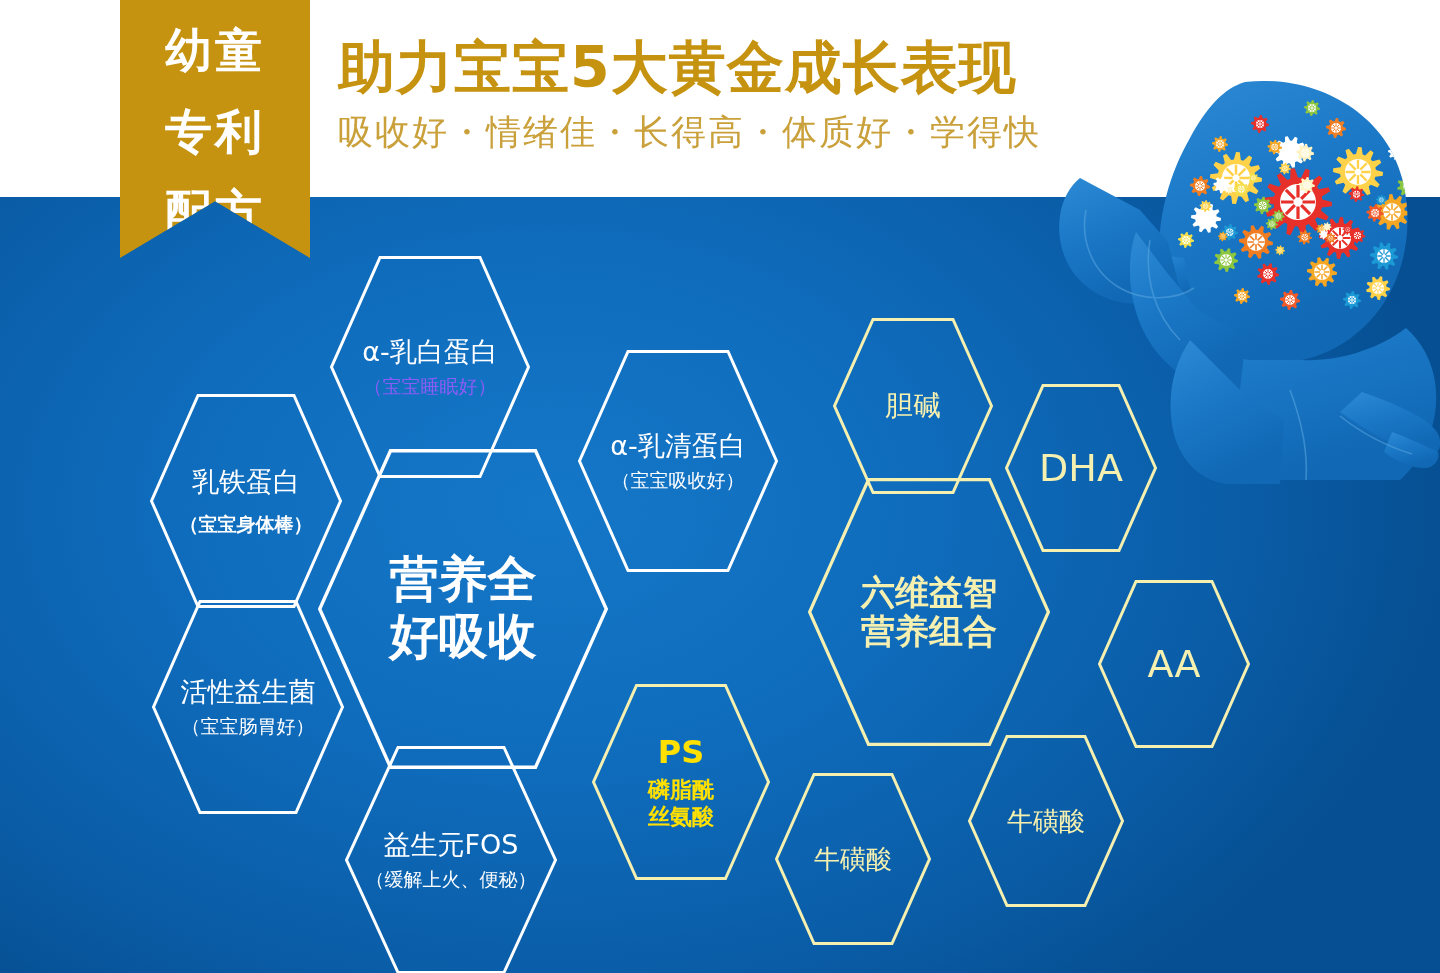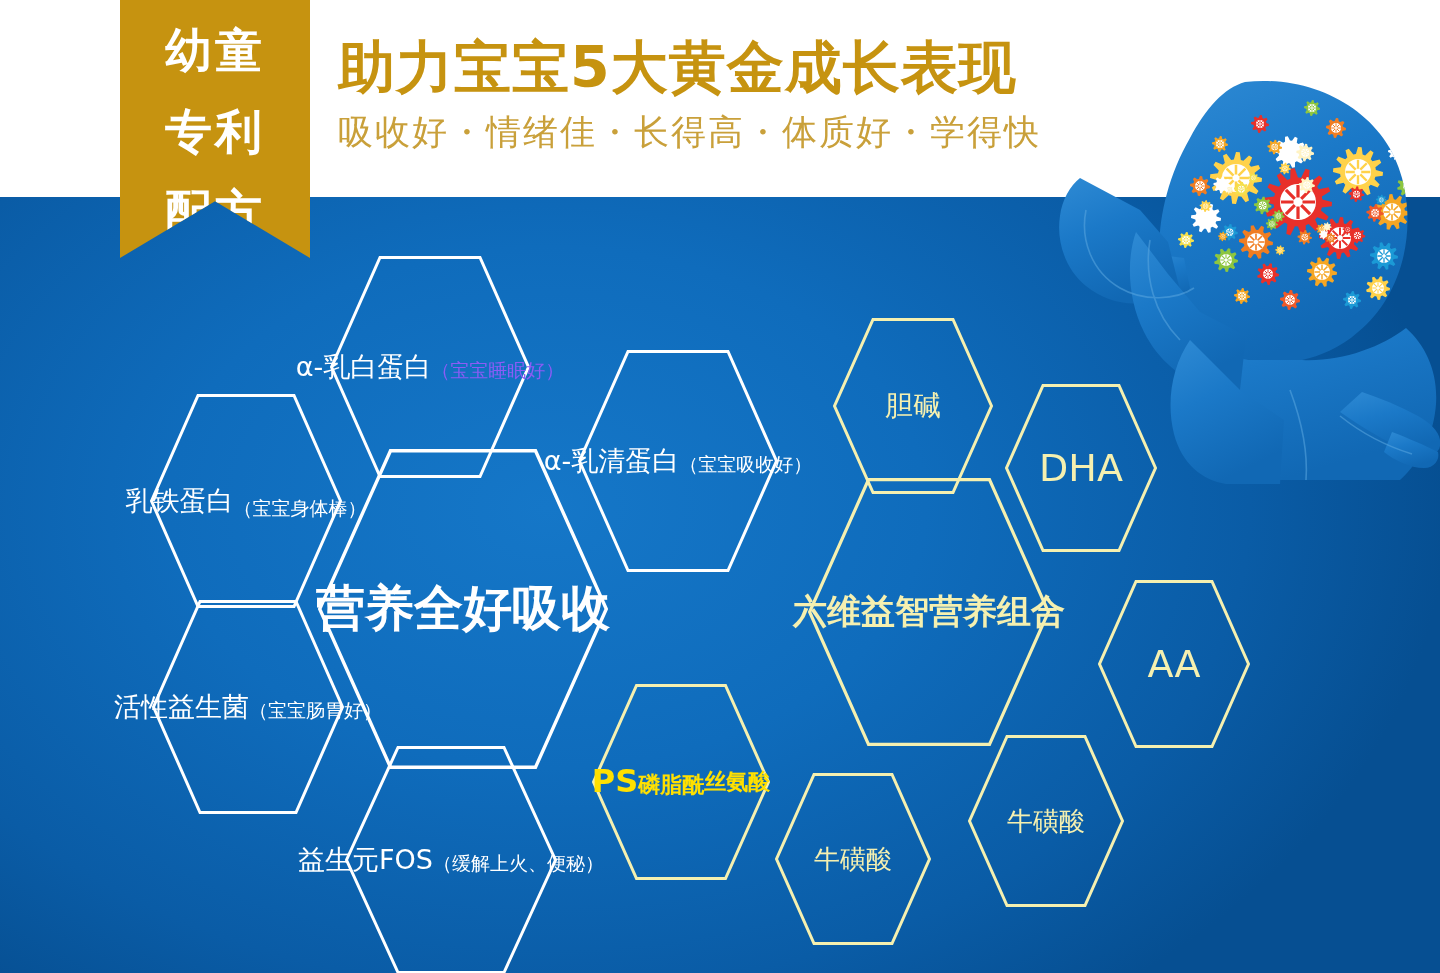--- a/index.html
+++ b/index.html
@@ -50,21 +50,21 @@
   }
 
   
   .baby { position:absolute; left:1040px; top:60px; width:400px; height:430px; }
 
   
   .hex { position:absolute; }
   .hex svg { position:absolute; left:0; top:0; width:100%; height:100%; overflow:visible; }
   .hex-label {
     position:absolute; left:0; top:0; width:100%; height:100%;
-    display:flex; flex-direction:row; align-items:center; justify-content:center;
+    display:flex; flex-direction:column; align-items:center; justify-content:center;
     text-align:right; pointer-events:none;
     font-family:"DejaVu Sans","Liberation Sans",sans-serif;
   }
   .t-main { line-height:1.16; white-space:nowrap; }
   .t-sub  { line-height:1.2; white-space:nowrap; }
 </style>
 </head>
 <body>
 
 <div id="stage">
@@ -770,21 +770,21 @@
           <div class="t-main" style="font-size: 27px; color: rgb(255, 255, 255); font-weight: normal;">α-乳白蛋白</div>
           <div class="t-sub" style="font-size: 19px; color: #8b5cf6; font-weight: normal; margin-top: 7px;">（宝宝睡眠好）</div>
         </div>
       </div>
       <div class="hex" style="left: 150px; top: 394px; width: 192px; height: 214px;">
         <svg viewBox="0 0 192 214">
           <polygon points="48.0,1.5 144.0,1.5 190.5,107.0 144.0,212.5 48.0,212.5 1.5,107.0" fill="none" stroke="#ffffff" stroke-width="3" stroke-linejoin="miter"></polygon>
         </svg>
         <div class="hex-label">
           <div class="t-main" style="font-size: 27px; color: rgb(255, 255, 255); font-weight: normal;">乳铁蛋白</div>
-          <div class="t-sub" style="font-size: 19px; color: rgb(255, 255, 255); font-weight: normal; margin-top: 15px;">（宝宝身体棒）</div>
+          <div class="t-sub" style="font-size: 19px; color: rgb(255, 255, 255); font-weight: bold; margin-top: 15px;">（宝宝身体棒）</div>
         </div>
       </div>
       <div class="hex" style="left: 152px; top: 600px; width: 192px; height: 214px;">
         <svg viewBox="0 0 192 214">
           <polygon points="48.0,1.5 144.0,1.5 190.5,107.0 144.0,212.5 48.0,212.5 1.5,107.0" fill="none" stroke="#ffffff" stroke-width="3" stroke-linejoin="miter"></polygon>
         </svg>
         <div class="hex-label">
           <div class="t-main" style="font-size: 27px; color: rgb(255, 255, 255); font-weight: normal;">活性益生菌</div>
           <div class="t-sub" style="font-size: 19px; color: rgb(255, 255, 255); font-weight: normal; margin-top: 7px;">（宝宝肠胃好）</div>
         </div>

